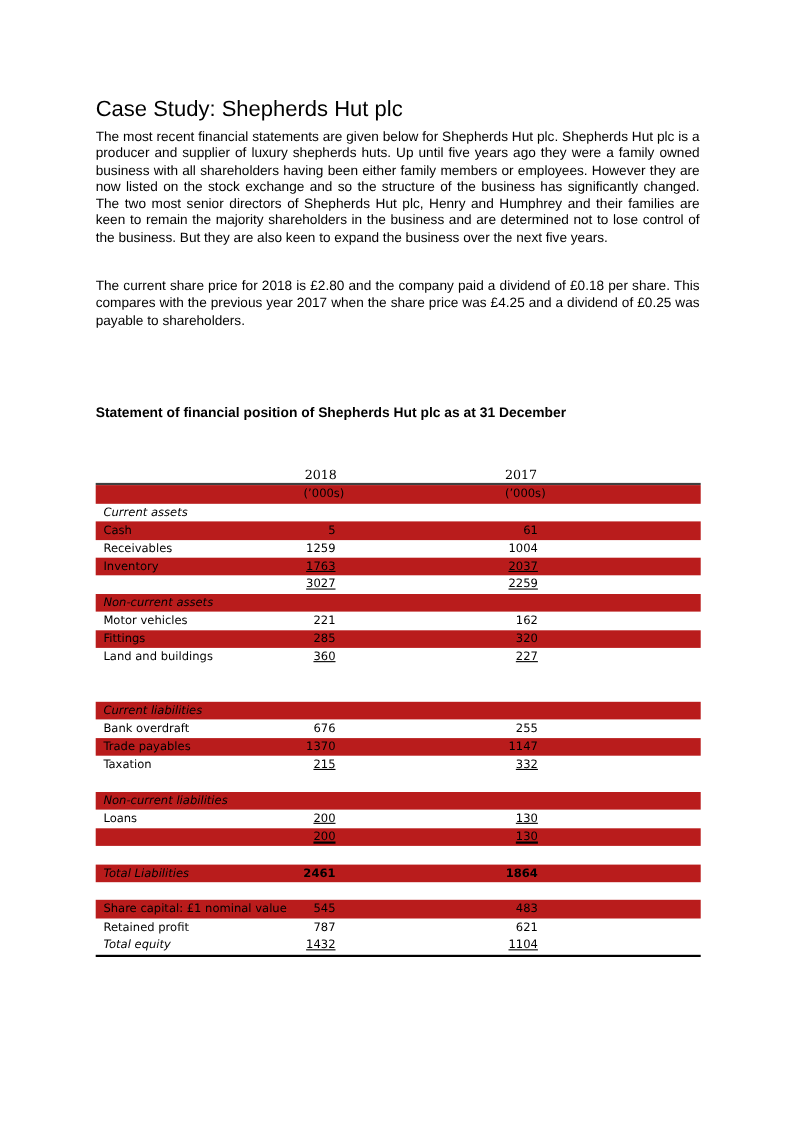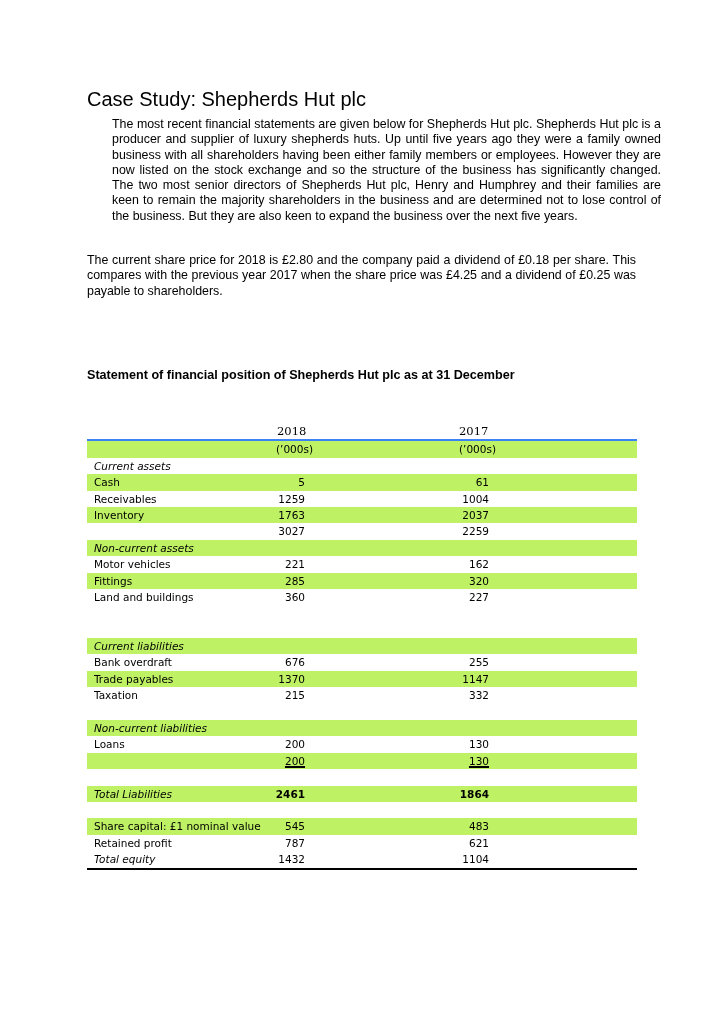--- a/index.html
+++ b/index.html
@@ -1,37 +1,37 @@
 <!DOCTYPE html>
 <html><head>
 <meta charset="utf-8">
 <style>
   html, body { margin:0; padding:0; background:#ffffff; }
   body { width:724px; height:1024px; position:relative; overflow:hidden; color:#000; }
   .page { position:absolute; left:87px; top:0; width:550px; }
   .title { position:absolute; top:88px; left:0; font-family:"Liberation Sans", sans-serif; font-weight:normal; font-size:20px; }
   .para { position:absolute; left:0; width:549px; font-family:"Liberation Sans", sans-serif; font-size:12.4px; line-height:15.3px; text-align:justify; }
-  .p1 { top:117px;margin-left:25px; }
+  .p1 { top:117px; }
   .p2 { top:253px; }
   .stmt-title { position:absolute; top:368px; left:0; font-family:"Liberation Sans", sans-serif; font-weight:bold; font-size:12.6px; }
   .table { position:absolute; top:423px; left:0; width:550px; font-family:"DejaVu Sans", sans-serif; font-size:10.5px; }
   .row { position:relative; height:16.4px; line-height:16px; }
-  .row.shade { background:#bef264; }
+  .row.shade { background:#b91c1c; }
   .row .label { position:absolute; left:7px; white-space:nowrap; }
   .row .c1 { position:absolute; left:170px; width:48px; text-align:right; }
   .row .c2 { position:absolute; left:358px; width:44px; text-align:right; }
   .row .h1 { position:absolute; left:190px; font-family:"DejaVu Serif", serif; font-size:11.5px; }
   .row .h2 { position:absolute; left:372px; font-family:"DejaVu Serif", serif; font-size:11.5px; }
   .row .u1 { position:absolute; left:189px; }
   .row .u2 { position:absolute; left:372px; }
   .it { font-style:italic; }
-  .ul { }
+  .ul { text-decoration:underline; }
   .ulb { text-decoration:underline; text-decoration-thickness:2px; }
   .bold { font-weight:bold; }
-  .rule-top { border-bottom:2px solid #3b82f6;text-align:center; }
+  .rule-top { border-bottom:2px solid #404040;text-align:center; }
   .rule-bottom { border-bottom:2.5px solid #000; }
 </style>
 </head>
 <body>
 
 <div class="page">
   <div class="title">Case Study:  Shepherds Hut plc</div>
   <div class="para p1">The most recent financial statements are given below for Shepherds Hut plc.  Shepherds Hut plc is a producer and supplier of luxury shepherds huts.  Up until five years ago they were a family owned business with all shareholders having been either family members or employees. However they are now listed on the stock exchange and so the structure of the business has significantly changed.  The two most senior directors of Shepherds Hut plc, Henry and Humphrey and their families are keen to remain the majority shareholders in the business and are determined not to lose control of the business.   But they are also keen to expand the business over the next five years.</div>
   <div class="para p2">The current share price for 2018 is £2.80 and the company paid a dividend of £0.18 per share. This compares with the previous year 2017 when the share price was £4.25 and a dividend of £0.25 was payable to shareholders.</div>
   <div class="stmt-title">Statement of financial position of Shepherds Hut plc as at 31 December</div>

